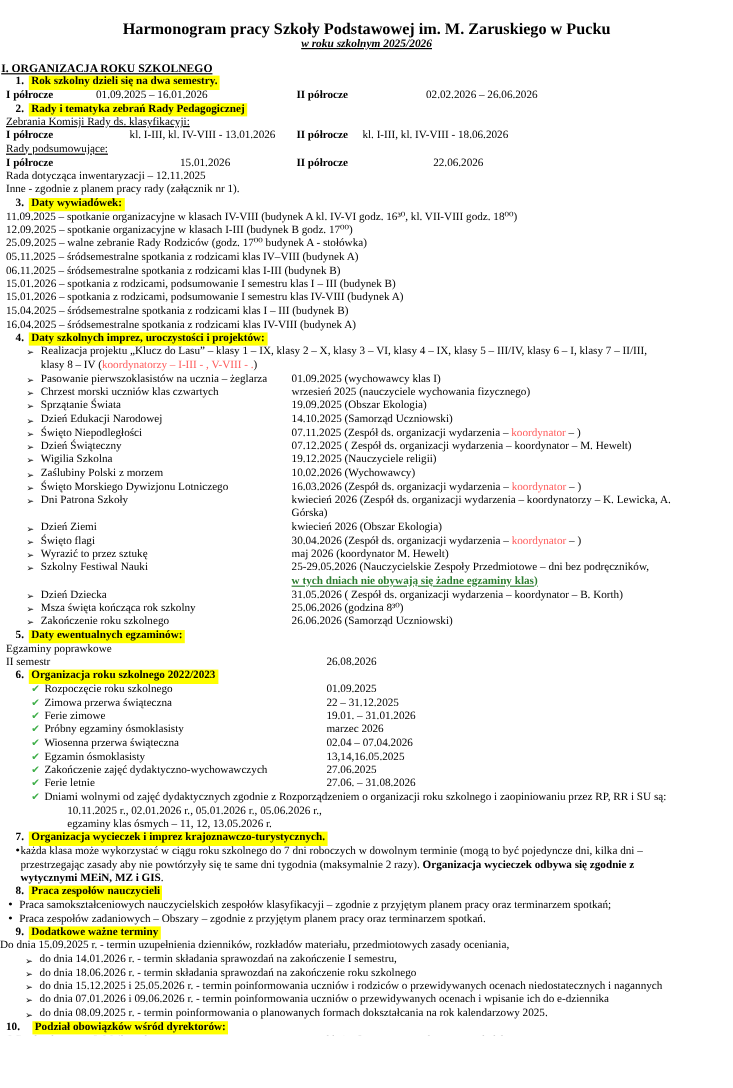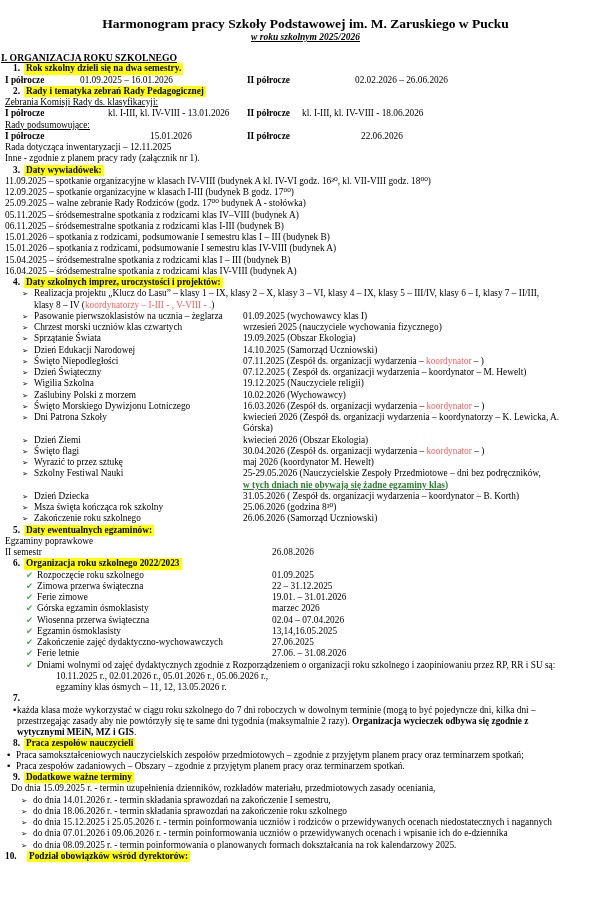--- a/index.html
+++ b/index.html
@@ -11,21 +11,21 @@
   .ln{position:relative;height:11.25px;line-height:11.25px;font-size:9.3px;white-space:nowrap;}
   .a{position:absolute;top:0;}
   .b{font-weight:bold;}
   .u{text-decoration:underline;}
   .sech{font-weight:bold;text-decoration:underline;font-size:9.7px;padding-left:1px;}
   .hl{background:var(--highlight,#ffff00);font-weight:bold;padding:0 2px;}
   .red{color:var(--red,#ff5c5c);}
   .grn{color:var(--green_text,#2e7d32);font-weight:bold;text-decoration:underline;}
   .chk{color:var(--green_check,#3fae49);font-family:"DejaVu Sans",sans-serif;font-size:8.5px;}
   .arr{font-family:"DejaVu Sans",sans-serif;font-size:7.5px;}
-  .blt{font-family:"DejaVu Sans",sans-serif;font-size:9px;}.pl4{padding-left:11px}.pl5{padding-left:5px}.x5{left:5px}.x6{left:6px}.x7{left:7px}.x12{left:12px}.x13{left:13px}
+  .blt{font-family:"DejaVu Sans",sans-serif;font-size:9px;}.pl4{padding-left:0}.pl5{padding-left:5px}.x5{left:5px}.x6{left:6px}.x7{left:7px}.x12{left:12px}.x13{left:13px}
   .x16{left:16px}.x17{left:17px}.x21{left:21px}.x22{left:22px}.x24{left:24px}.x26{left:26px}
   .x27{left:27px}.x33{left:33px}.x34{left:34px}.x37{left:37px}.x48{left:56px}
   .x78{left:78px}.x80{left:80px}.x108{left:108px}.x150{left:150px}
   .x243{left:243px}.x247{left:247px}.x272{left:272px}.x302{left:302px}
   .x355{left:355px}.x361{left:361px}
 </style>
 </head>
 <body>
 
 <div class="page">
@@ -209,21 +209,21 @@
     <span class="a x37">Zimowa przerwa świąteczna</span>
     <span class="a x272">22 – 31.12.2025</span>
   </div>
   <div class="ln">
     <span class="a x26 chk">✔</span>
     <span class="a x37">Ferie zimowe</span>
     <span class="a x272">19.01. – 31.01.2026</span>
   </div>
   <div class="ln">
     <span class="a x26 chk">✔</span>
-    <span class="a x37">Górska egzamin ósmoklasisty</span>
+    <span class="a x37">Próbny egzaminy ósmoklasisty</span>
     <span class="a x272">marzec 2026</span>
   </div>
   <div class="ln">
     <span class="a x26 chk">✔</span>
     <span class="a x37">Wiosenna przerwa świąteczna</span>
     <span class="a x272">02.04 – 07.04.2026</span>
   </div>
   <div class="ln">
     <span class="a x26 chk">✔</span>
     <span class="a x37">Egzamin ósmoklasisty</span>
@@ -245,39 +245,40 @@
   </div>
   <div class="ln">
     <span class="a x48">10.11.2025 r., 02.01.2026 r., 05.01.2026 r., 05.06.2026 r.,</span>
   </div>
   <div class="ln">
     <span class="a x48">egzaminy klas ósmych – 11, 12, 13.05.2026 r.</span>
   </div>
 
   <div class="ln">
     <span class="a x13 b">7.</span>
+    <span class="a x24 hl">Organizacja wycieczek i imprez krajoznawczo-turystycznych.</span>
   </div>
   <div class="ln">
     <span class="a x12 blt">•</span>
     <span class="a x17">każda klasa może wykorzystać w ciągu roku szkolnego do 7 dni roboczych w dowolnym terminie (mogą to być pojedyncze dni, kilka dni –</span>
   </div>
   <div class="ln">
     <span class="a x17"><span>przestrzegając zasady aby nie powtórzyły się te same dni tygodnia (maksymalnie 2 razy). </span><span class="b">Organizacja wycieczek odbywa się zgodnie z</span></span>
   </div>
   <div class="ln">
     <span class="a x17"><span class="b">wytycznymi MEiN, MZ i GIS</span><span>.</span></span>
   </div>
 
   <div class="ln">
     <span class="a x13 b">8.</span>
     <span class="a x24 hl">Praca zespołów nauczycieli</span>
   </div>
   <div class="ln">
     <span class="a x6 blt">•</span>
-    <span class="a x16">Praca samokształceniowych nauczycielskich zespołów przedmiotowych – zgodnie z przyjętym planem pracy oraz terminarzem spotkań;</span>
+    <span class="a x16">Praca samokształceniowych nauczycielskich zespołów klasyfikacyji – zgodnie z przyjętym planem pracy oraz terminarzem spotkań;</span>
   </div>
   <div class="ln">
     <span class="a x6 blt">•</span>
     <span class="a x16">Praca zespołów zadaniowych – Obszary – zgodnie z przyjętym planem pracy oraz terminarzem spotkań.</span>
   </div>
 
   <div class="ln">
     <span class="a x13 b">9.</span>
     <span class="a x24 hl">Dodatkowe ważne terminy</span>
   </div>

